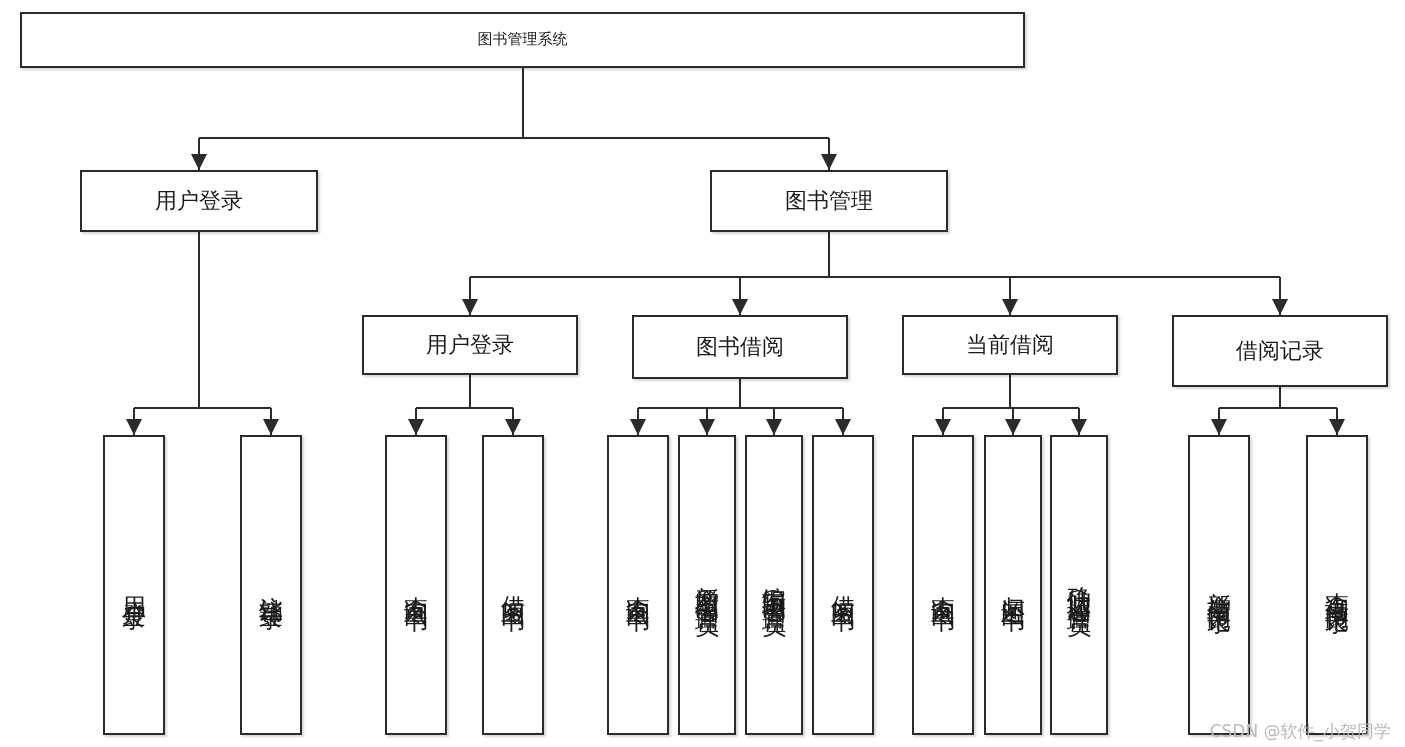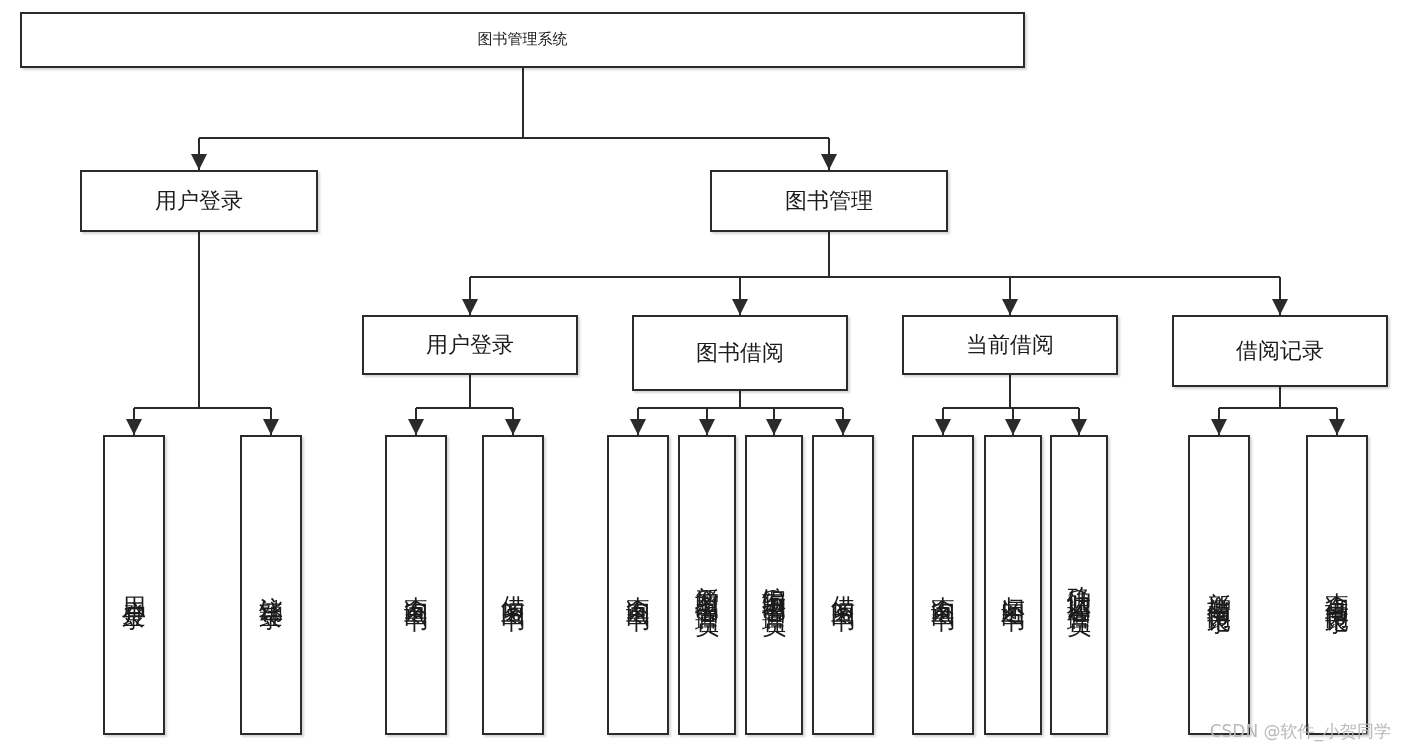--- a/index.html
+++ b/index.html
@@ -143,21 +143,21 @@
       </div>
       <div class="node lvl2" style="left: 80px; top: 170px; width: 238px; height: 62px;">
         <span class="label">用户登录</span>
       </div>
       <div class="node lvl2" style="left: 710px; top: 170px; width: 238px; height: 62px;">
         <span class="label">图书管理</span>
       </div>
       <div class="node lvl3" style="left: 362px; top: 315px; width: 216px; height: 60px;">
         <span class="label">用户登录</span>
       </div>
-      <div class="node lvl3" style="left: 632px; top: 315px; width: 216px; height: 76px;">
+      <div class="node lvl3" style="left: 632px; top: 315px; width: 216px; height: 64px;">
         <span class="label">图书借阅</span>
       </div>
       <div class="node lvl3" style="left: 902px; top: 315px; width: 216px; height: 60px; align-items: center;">
         <span class="label">当前借阅</span>
       </div>
       <div class="node lvl3" style="left: 1172px; top: 315px; width: 216px; height: 72px;">
         <span class="label">借阅记录</span>
       </div>
       <div class="node leaf" style="left: 103px; top: 435px; width: 62px; height: 300px;">
         <span class="label">用户登录</span>

